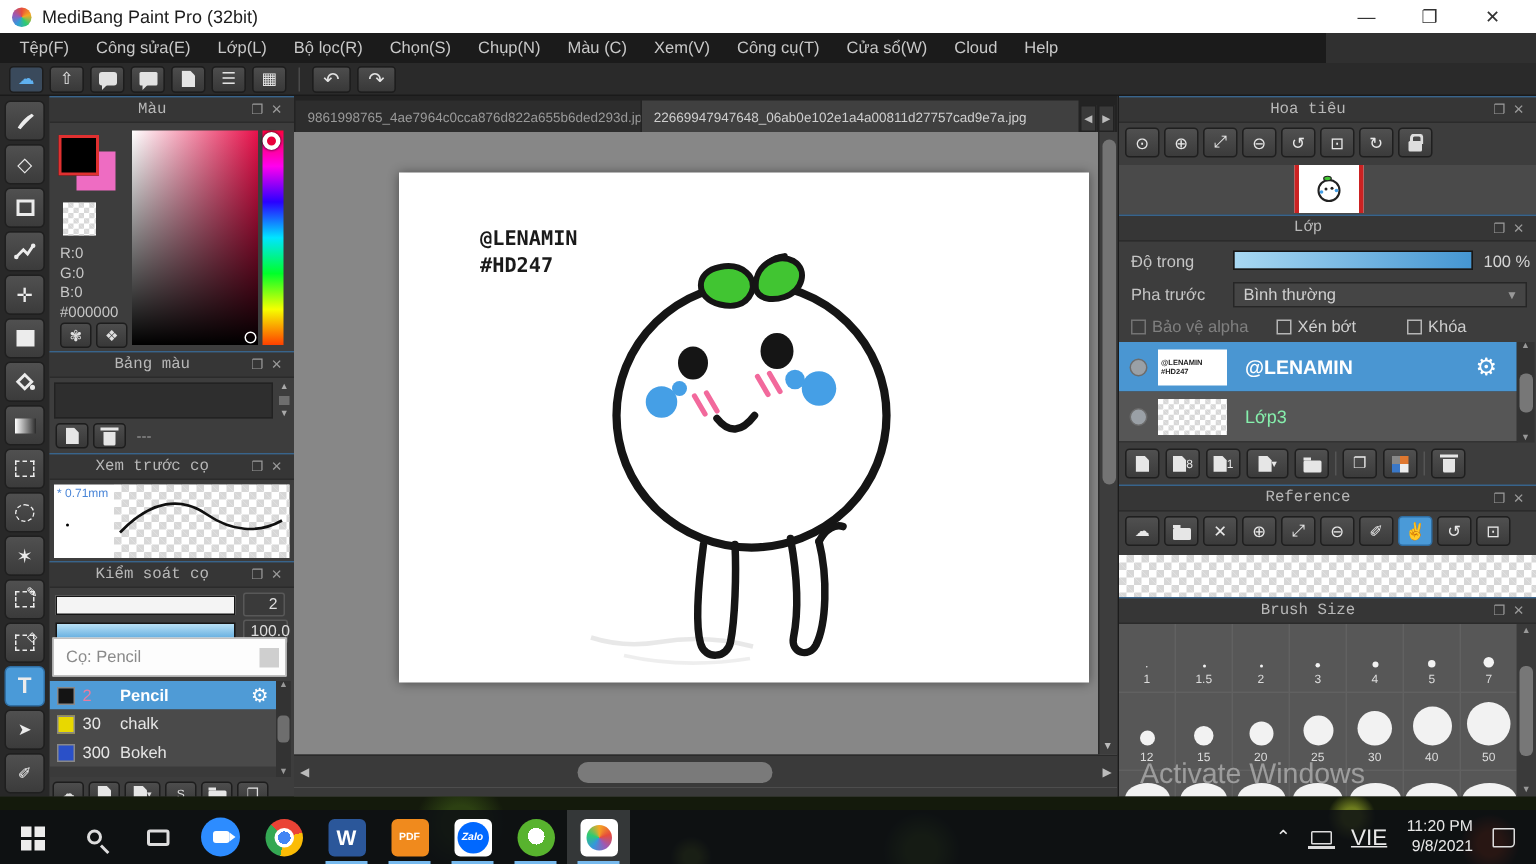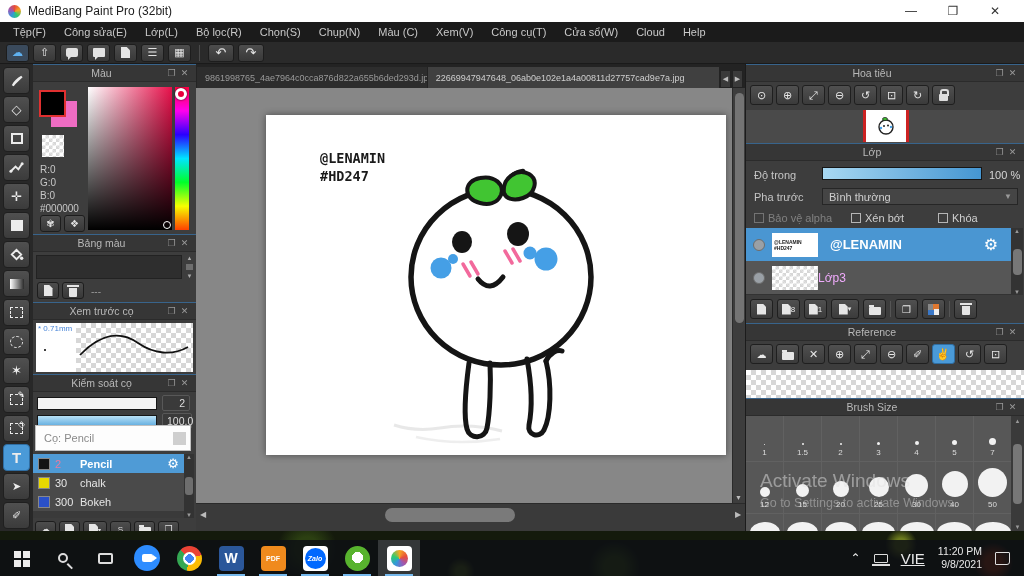--- a/index.html
+++ b/index.html
@@ -4,30 +4,30 @@
 <style>
   * { box-sizing: border-box; margin: 0; padding: 0; }
   html,body { width:1024px; height:576px; overflow:hidden; font-family:"Liberation Sans",sans-serif; background:#303030; position:relative; }
 
   
   .titlebar{position:absolute;top:0;left:0;width:1024px;height:22px;background:#fff;display:flex;align-items:center;padding:0 8px;gap:7px;}
   .app-ico{width:13px;height:13px;border-radius:50%;background:conic-gradient(#e64c3c,#f5a623,#2ecc71,#3498db,#9b59b6,#e64c3c);}
   .title{font-size:12px;color:#1c1c1c;}
   .win-controls{margin-left:auto;display:flex;gap:0;}
   .wc{width:42px;text-align:center;color:#333;font-size:12px;line-height:22px;}
-  .menubar{position:absolute;top:22px;left:0;width:1024px;height:20px;background:#1b1b1b;display:flex;align-items:center;padding:0 4px;}
+  .menubar{position:absolute;top:22px;left:0;width:884px;height:20px;background:#1b1b1b;display:flex;align-items:center;padding:0 4px;}
   .menu-item{color:#c9c9c9;font-size:11px;padding:0 9px;white-space:nowrap;}
   .topbar{position:absolute;top:42px;left:0;width:1024px;height:22px;background:#2a2a2a;display:flex;align-items:center;gap:4px;padding:0 6px;border-bottom:1px solid #1a1a1a;}
   .tb-btn{width:23px;height:18px;background:linear-gradient(#4d4d4d,#383838);border:1px solid #1d1d1d;border-radius:3px;color:#e4e4e4;font-size:11px;display:flex;align-items:center;justify-content:center;}
   .tb-sep{width:1px;height:16px;background:#4a4a4a;margin:0 4px;}
 
   
   .panel{position:relative;background:#3d3d3d;border-top:1px solid #38648c;overflow:hidden;}
   .panel-h{height:17px;display:flex;align-items:center;background:#363636;padding:0 5px;border-bottom:1px solid #2b2b2b;}
-  .panel-h .ph-title{flex:1;text-align:center;color:#b8b8b8;font-size:10.5px;}
+  .panel-h .ph-title{flex:1;text-align:center;color:#b8b8b8;font-size:10.5px;font-family:Liberation Mono, monospace;}
   .ph-btn{color:#9a9a9a;font-size:9px;width:13px;text-align:center;}
   .abs{position:absolute;}
 
   
   .toolstrip{position:absolute;top:64px;left:0;width:33px;height:467px;background:#282828;display:flex;flex-direction:column;align-items:center;padding-top:3px;gap:2px;overflow:hidden;}
   .tool-btn{width:27px;height:27px;flex:0 0 27px;background:linear-gradient(#505050,#3b3b3b);border:1px solid #1f1f1f;border-radius:4px;color:#ececec;display:flex;align-items:center;justify-content:center;font-size:13px;}
   .tool-btn.active{background:#4a9ad8;border-color:#2f6ea3;}
   .shape-rect{width:12px;height:11px;border:2px solid #ececec;}
   .shape-fill{width:12px;height:11px;background:#ececec;}
   .shape-grad{width:14px;height:10px;background:linear-gradient(90deg,#fff,#2b2b2b);}
@@ -78,21 +78,21 @@
   .rc-btn{width:23px;height:20px;background:linear-gradient(#505050,#3b3b3b);border:1px solid #1f1f1f;border-radius:3px;color:#e8e8e8;font-size:11px;display:flex;align-items:center;justify-content:center;}
   .rc-btn.hl{background:#4a9ad8;border-color:#2f6ea3;}
   .layer-row{display:flex;align-items:center;height:33px;}
   .radio-dot{width:12px;height:12px;border-radius:50%;background:#9aa0a6;border:1px solid #6c6c6c;margin:0 7px;}
   .grid-cell{border-right:1px solid #616161;border-bottom:1px solid #616161;background:#575757;display:flex;flex-direction:column;align-items:center;justify-content:flex-end;}
   .dot{border-radius:50%;background:#f2f2f2;}
   .cell-label{font-size:8px;color:#dcdcdc;margin:3px 0 4px;}
 
   
   .watermark{position:absolute;left:760px;top:470px;color:rgba(225,225,225,.5);pointer-events:none;}
-  .wm1{font-size:19px;font-weight:400;}
+  .wm1{font-size:19px;font-weight:400;margin-top:36px;}
   .wm2{font-size:12.5px;margin-top:4px;color:rgba(215,215,215,.45);}
 
   
   .desktop-strip{position:absolute;top:531px;left:0;width:1024px;height:45px;background:
     radial-gradient(circle at 97% 70%, #b23a12 0 8px, transparent 20px),
     radial-gradient(circle at 88% 30%, #6d7c1e 0 6px, transparent 16px),
     radial-gradient(circle at 60% 80%, #3f5a18 0 10px, transparent 26px),
     radial-gradient(circle at 30% 40%, #2c4012 0 12px, transparent 30px),
     radial-gradient(circle at 45% 90%, #5a6e1a 0 5px, transparent 14px),
     #141a0c;}
@@ -490,21 +490,21 @@
         <span style="width:46px;height:24px;background:#fff;display:flex;flex-direction:column;justify-content:center;padding-left:2px;">
           <span style="font-size:5px;font-weight:bold;color:#222;line-height:6px;">@LENAMIN</span>
           <span style="font-size:5px;font-weight:bold;color:#222;line-height:6px;">#HD247</span>
         </span>
         <span style="flex:1;color:#fff;font-weight:bold;font-size:13px;padding-left:12px;">@LENAMIN</span>
         <span style="color:#fff;font-size:16px;padding-right:14px;">⚙</span>
       </div>
       <div class="layer-row" style="background:#565656;">
         <span class="radio-dot"></span>
         <span class="checker-sm" style="width:46px;height:24px;"></span>
-        <span style="flex:1;color:#f0abfc;font-size:12px;">Lớp3</span>
+        <span style="flex:1;color:#86efac;font-size:12px;padding-left:12px;">Lớp3</span>
       </div>
     </div>
     <div class="abs" style="right:1px;top:84px;width:12px;height:67px;background:#333;display:flex;flex-direction:column;align-items:center;justify-content:space-between;color:#999;font-size:6px;">
       <span>▲</span>
       <span style="width:9px;height:26px;background:#777;border-radius:4px;"></span>
       <span>▼</span>
     </div>
 
     <div class="abs" style="left:4px;top:155px;display:flex;gap:4px;align-items:center;">
       <span class="rc-btn">

